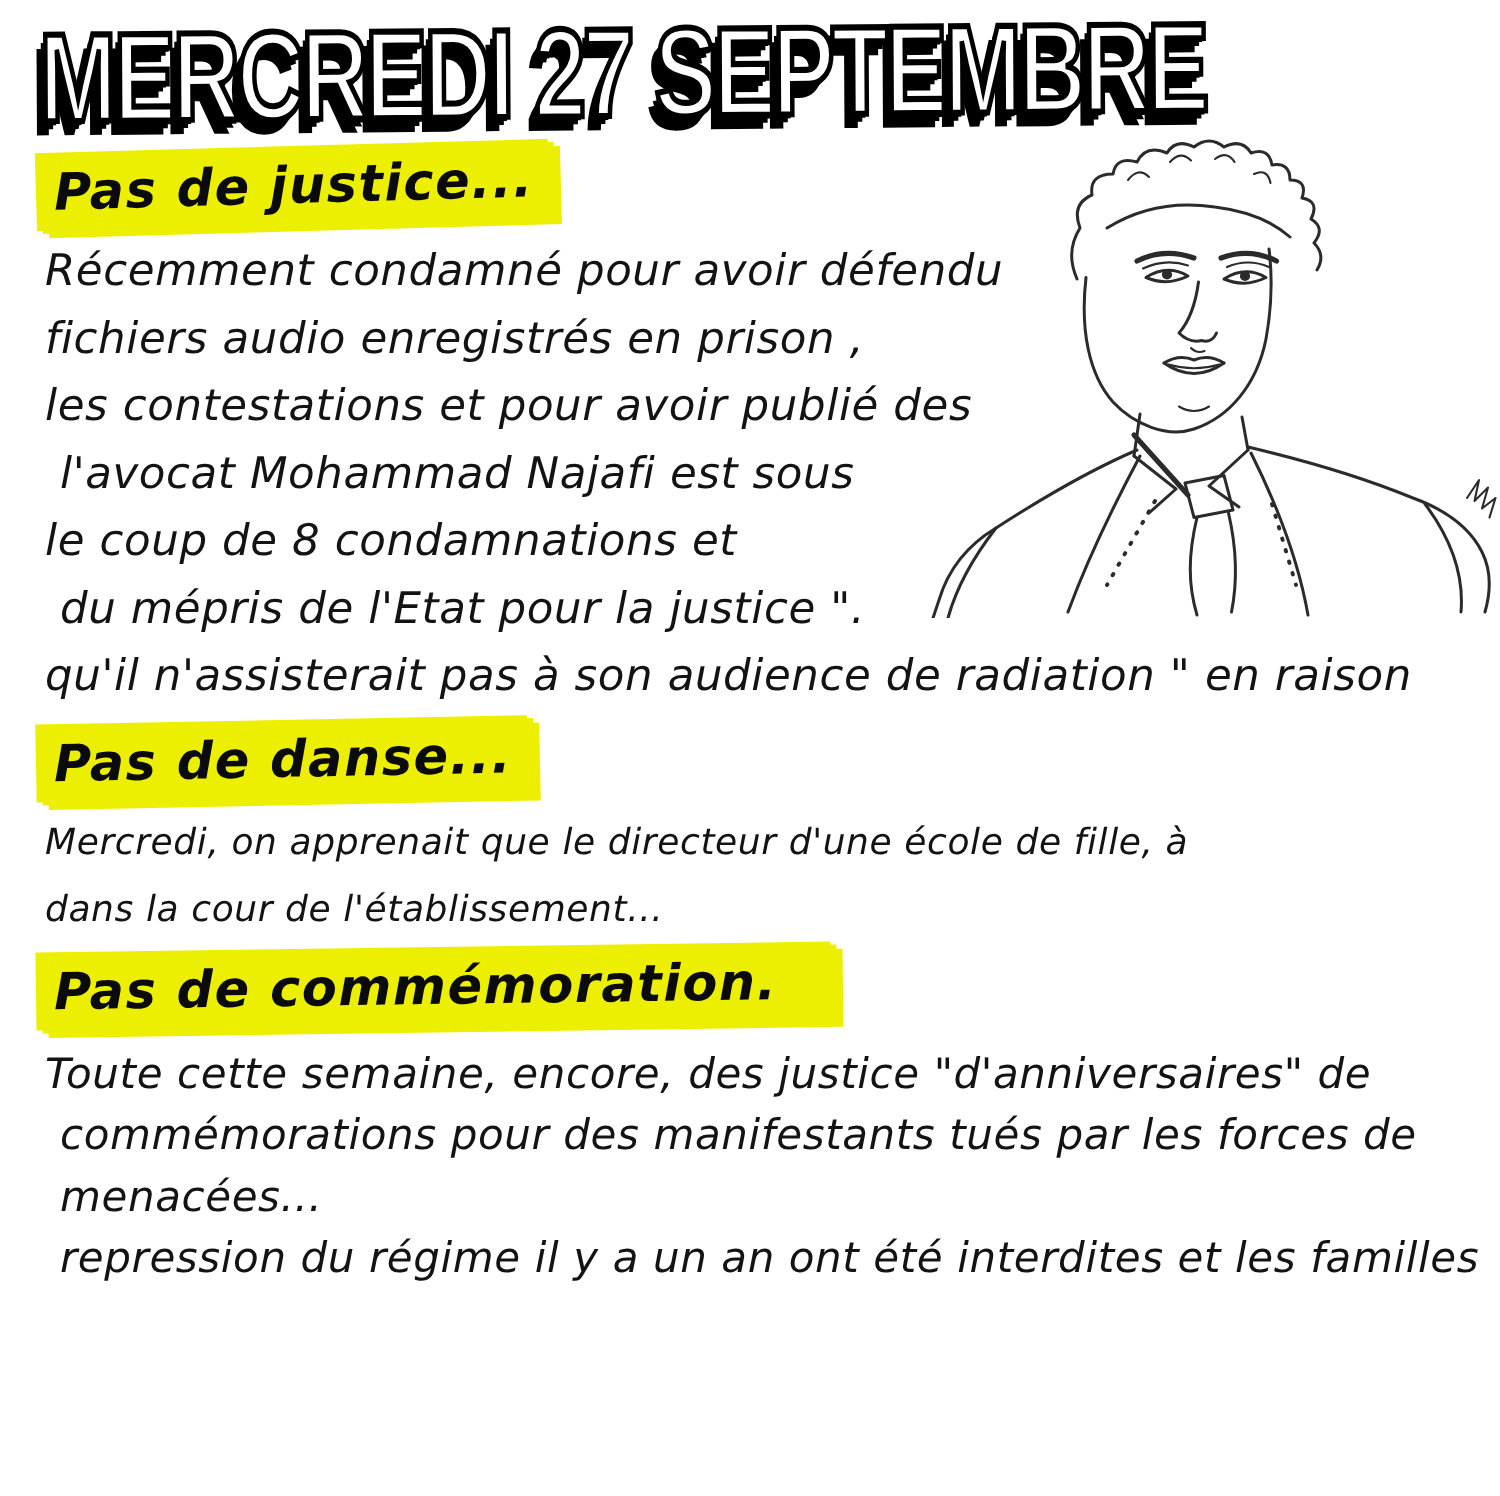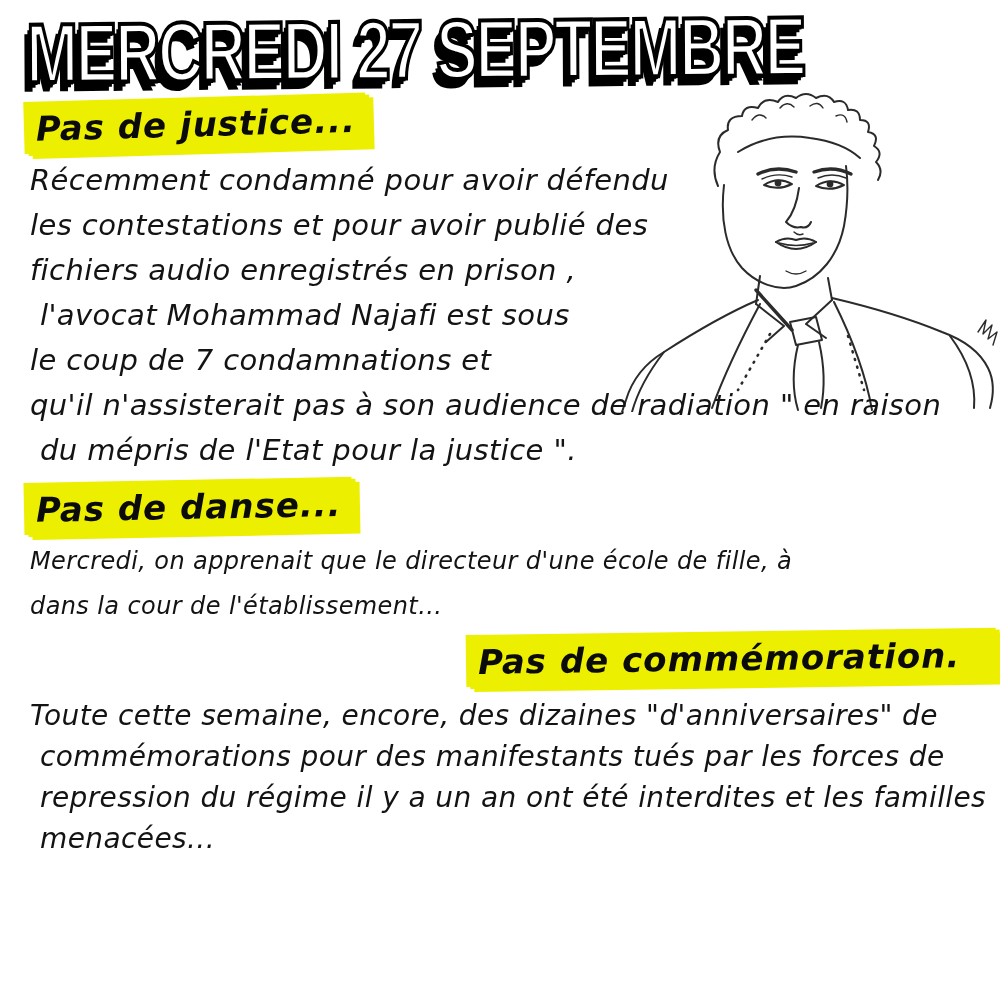--- a/index.html
+++ b/index.html
@@ -32,21 +32,21 @@
   .headwrap{height:54px;margin-left:28px;position:relative;z-index:2;}
   .hl{
     display:inline-block;font-size:34px;font-style:italic;font-weight:600;
     letter-spacing:1px;line-height:40px;padding:5px 14px 7px 8px;color:#0b0b0b;
     background:var(--hl,#ecf000);
     box-shadow:4px 3px 0 var(--hl,#ecf000),-4px -2px 0 var(--hl,#ecf000);
   }
   .sec1 .hl{transform:rotate(-1.6deg);transform-origin:left center;}
   .sec2 .hl{transform:rotate(-1.1deg);transform-origin:left center;}
   .sec3 .hl{transform:rotate(-0.8deg);transform-origin:left center;padding-right:40px;}
-  .sec3 .headwrap{height:58px;margin-top:8px;text-align:right;}
+  .sec3 .headwrap{height:58px;margin-top:8px;}
   .sec2 .headwrap{margin-top:12px;}
 
   
   .line{
     font-style:italic;font-size:29px;line-height:45px;letter-spacing:.4px;
     padding-left:30px;white-space:nowrap;position:relative;z-index:2;
   }
   .narrow{max-width:630px;overflow:visible;}
   .indent{padding-left:40px;}
   .sec3 .line{line-height:41px;font-size:28px;}
@@ -103,39 +103,39 @@
       <path class="dots" d="M228,246 L244,300"></path>
       <path class="fine" d="M358,242 l8,-12 l-3,14 l9,-9 l-4,14 l9,-7 l-4,13"></path>
     </svg>
   </figure>
 
   <section class="sec sec1">
     <div class="headwrap">
       <span class="hl">Pas de justice...</span>
     </div>
     <div class="line narrow">Récemment condamné pour avoir défendu</div>
+    <div class="line narrow">fichiers audio enregistrés en prison ,</div>
     <div class="line narrow">les contestations et pour avoir publié des</div>
-    <div class="line narrow">fichiers audio enregistrés en prison ,</div>
     <div class="line narrow indent">l'avocat Mohammad Najafi est sous</div>
-    <div class="line narrow">le coup de 7 condamnations et</div>
+    <div class="line narrow">le coup de 8 condamnations et</div>
+    <div class="line indent">du mépris de l'Etat pour la justice ".</div>
     <div class="line">qu'il n'assisterait pas à son audience de radiation " en raison</div>
-    <div class="line indent">du mépris de l'Etat pour la justice ".</div>
   </section>
 
   <section class="sec sec2">
     <div class="headwrap">
       <span class="hl">Pas de danse...</span>
     </div>
     <div class="line">Mercredi, on apprenait que le directeur  d'une école de fille, à</div>
     <div class="line">dans la cour de l'établissement...</div>
   </section>
 
   <section class="sec sec3">
     <div class="headwrap">
       <span class="hl">Pas de commémoration.</span>
     </div>
-    <div class="line">Toute cette semaine, encore, des dizaines "d'anniversaires" de</div>
+    <div class="line">Toute cette semaine, encore, des justice "d'anniversaires" de</div>
     <div class="line indent">commémorations pour des manifestants  tués par les forces de</div>
+    <div class="line indent">menacées...</div>
     <div class="line indent">repression du régime il y a un an ont été interdites et  les familles</div>
-    <div class="line indent">menacées...</div>
   </section>
 
 </div>
 
 </body></html>

